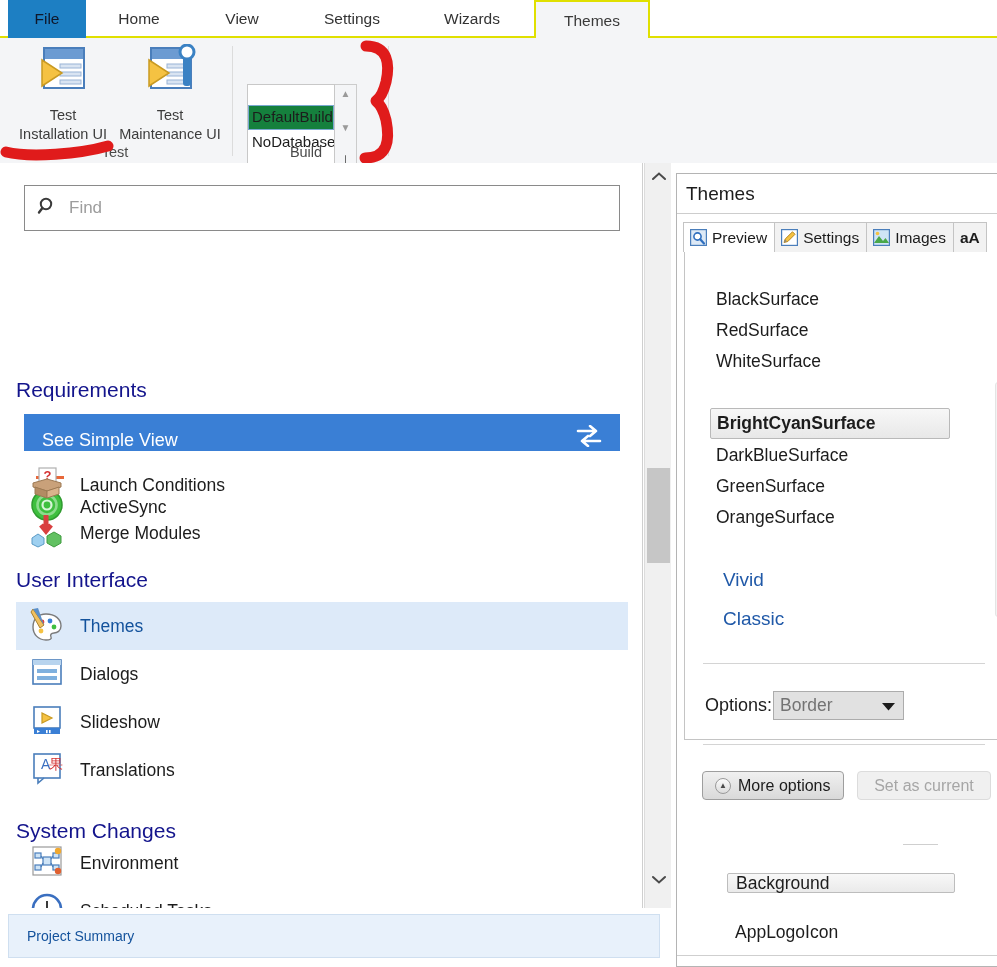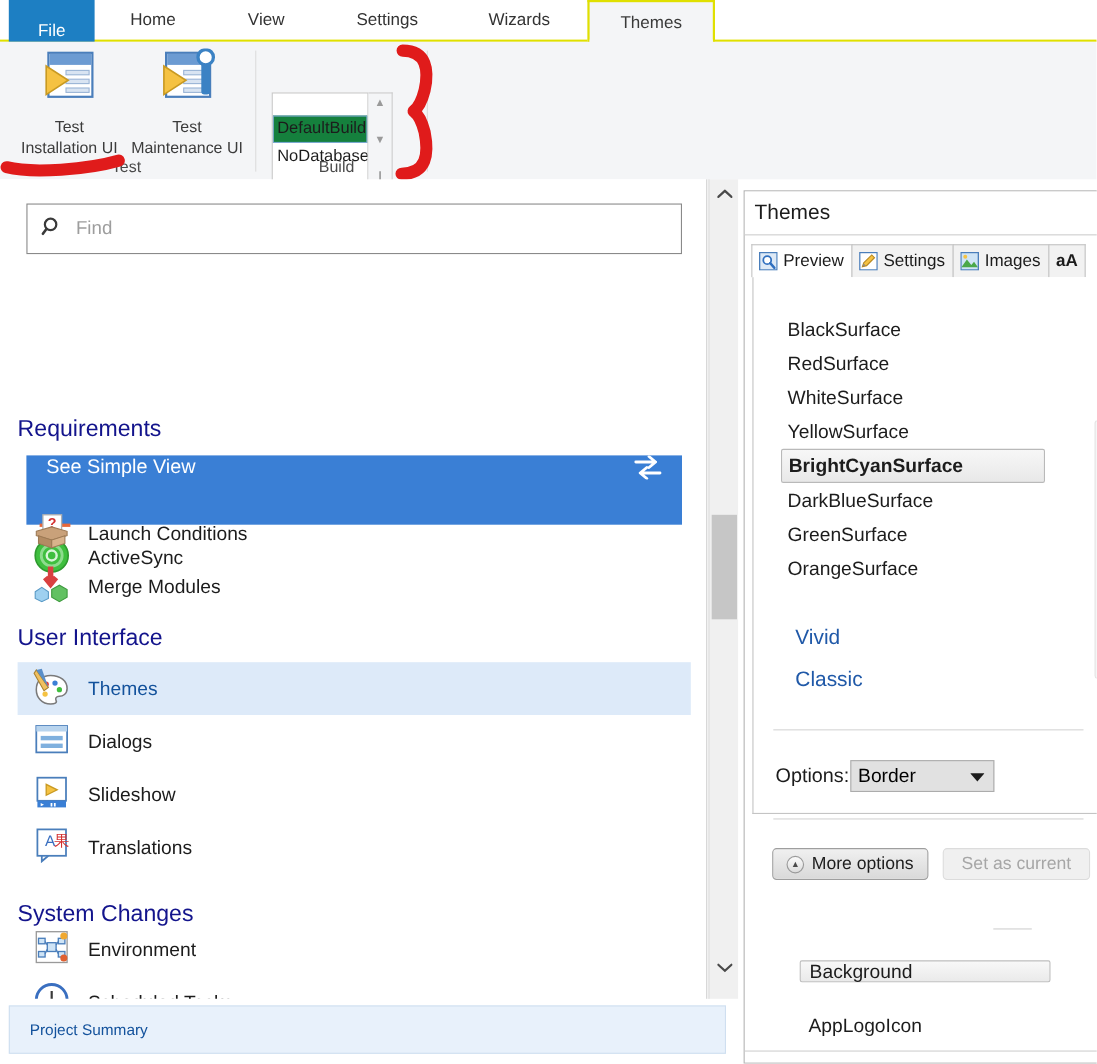--- a/index.html
+++ b/index.html
@@ -23,21 +23,21 @@
     background: #ffffff;
   }
   .ribbon-tab {
     position: absolute; top: 0; height: 38px;
     display: flex; align-items: center; justify-content: center;
     font-size: 15.5px; color: #333333;
     padding: 0 14px; white-space: nowrap;
   }
   .ribbon-tab.file {
     left: 8px; width: 78px;
-    background: #1d7fc3; color: #ffffff; align-items: flex-end;
+    background: #1d7fc3; color: #0f172a;
   }
   .ribbon-tab.active {
     border: 2px solid #e0e000;
     border-bottom: none;
     background: #f4f5f7;
     color: #3a3a3a;
     height: 39px;
   }
   .tabs-underline {
     position: absolute; left: 0; top: 36px; width: 997px; height: 2px;
@@ -116,23 +116,23 @@
   .find-input {
     border: none; outline: none; background: transparent;
     font-size: 17px; color: #8c8c8c; width: 520px;
     font-family: "Liberation Sans", sans-serif;
     margin-left: 10px;
   }
   .find-input::placeholder { color: #9d9d9d; }
 
   .simple-view-bar {
     position: absolute; left: 24px; top: 251px;
-    width: 596px; height: 63px;
+    width: 596px; height: 37px;
     background: #3a7fd5;
-    display: flex; align-items: flex-start; justify-content: space-between;
+    display: flex; align-items: flex-end; justify-content: space-between;
     padding: 0 18px;
   }
   .simple-view-bar span.sv-text {
     color: #ffffff; font-size: 18px;
   }
 
   .clip-dash {
     position: absolute; left: 36px; top: 313px;
     width: 28px; height: 3px; background: #e8683a;
   }
@@ -242,21 +242,21 @@
 
   .options-row {
     position: absolute; left: 28px; top: 517px;
     display: flex; align-items: center;
   }
   .options-label { font-size: 18px; color: #1c1c1c; }
   .options-select {
     margin-left: 1px; width: 131px; height: 29px;
     background: #e1e1e1; border: 1px solid #acacac;
     display: flex; align-items: center; justify-content: space-between;
-    padding: 0 8px 0 6px; font-size: 17.5px; color: #000000;
+    padding: 0 8px 0 6px; font-size: 17.5px; color: #737373;
   }
 
   .btn {
     position: absolute; height: 29px;
     display: flex; align-items: center; justify-content: center;
     font-size: 16px; border-radius: 4px;
     padding: 0 12px;
   }
   .btn.more {
     left: 25px; top: 597px;
@@ -611,23 +611,20 @@
     <div class="theme-list">
       <div class="theme-row" style="top:32px;">
         <span>BlackSurface</span>
       </div>
       <div class="theme-row" style="top:63px;">
         <span>RedSurface</span>
       </div>
       <div class="theme-row" style="top:94px;">
         <span>WhiteSurface</span>
       </div>
-      <div class="theme-row" style="top:125px;">
-        <span>YellowSurface</span>
-      </div>
       <div class="theme-row selected" style="top:156px;">
         <span>BrightCyanSurface</span>
       </div>
       <div class="theme-row" style="top:188px;">
         <span>DarkBlueSurface</span>
       </div>
       <div class="theme-row" style="top:219px;">
         <span>GreenSurface</span>
       </div>
       <div class="theme-row" style="top:250px;">

